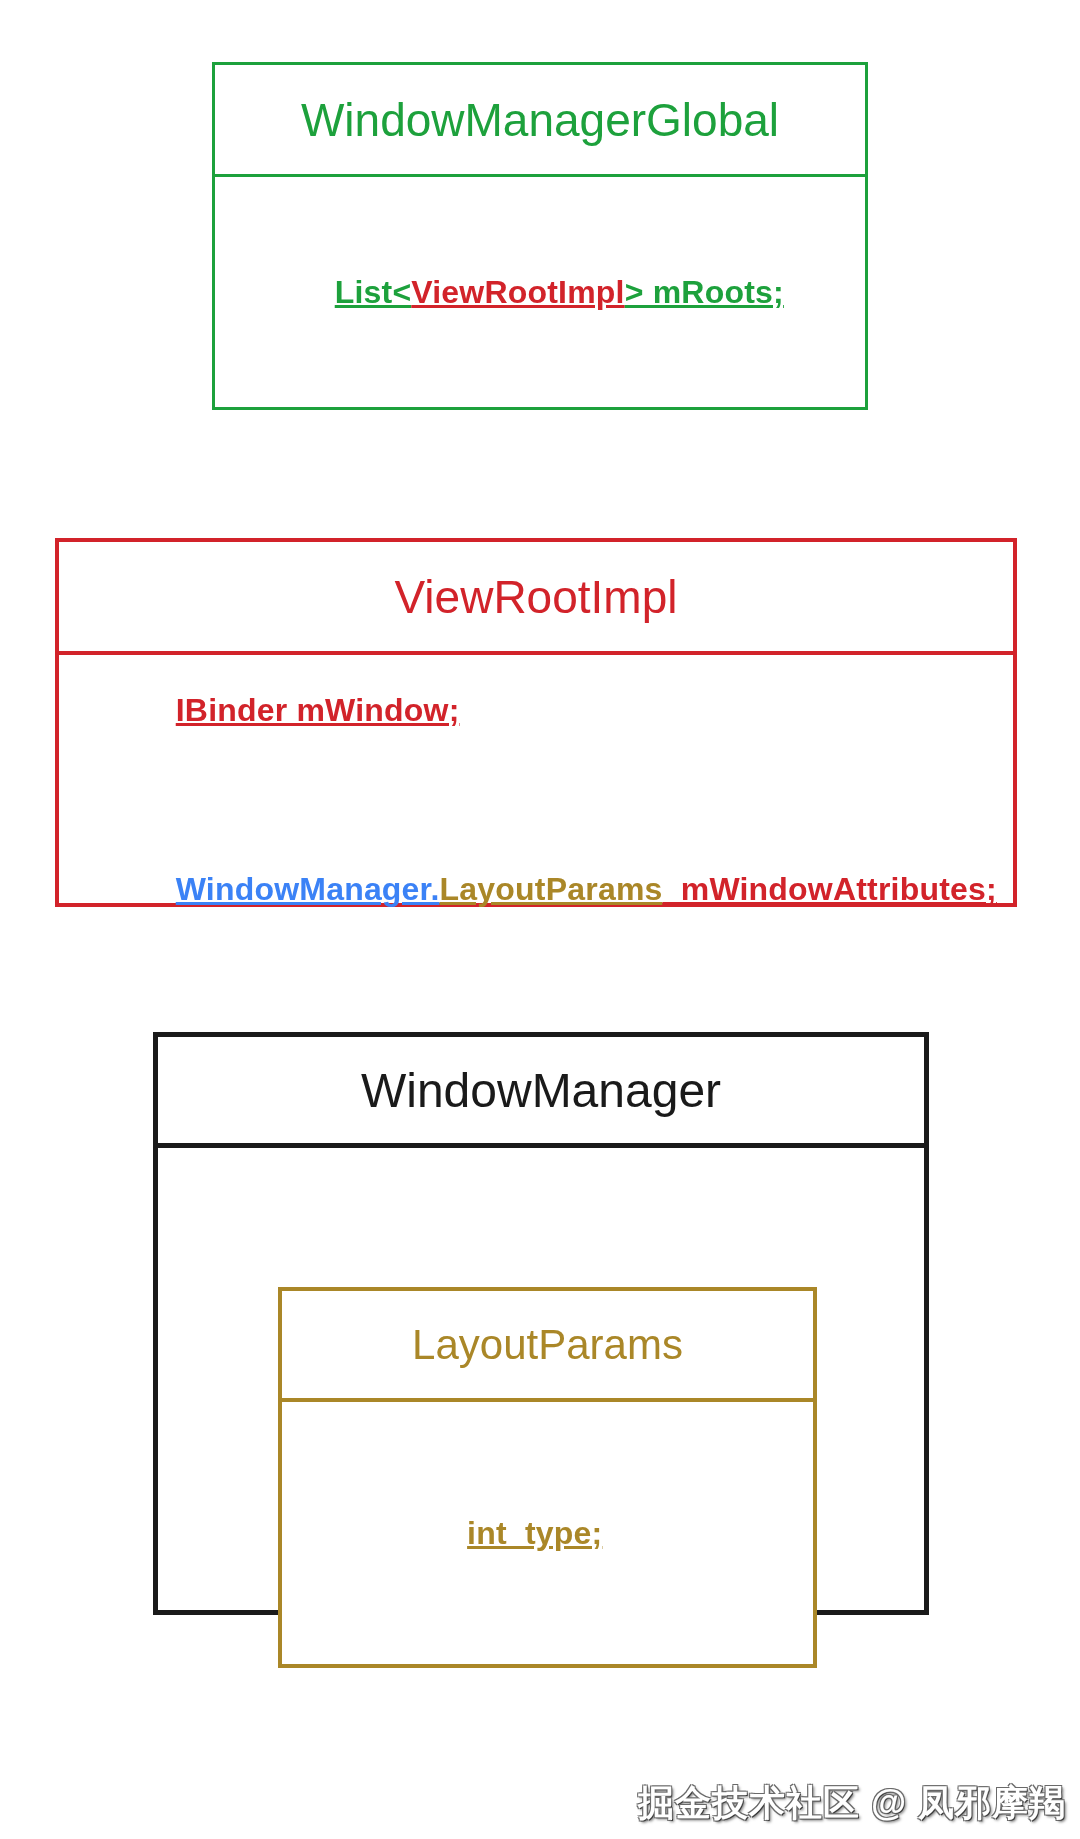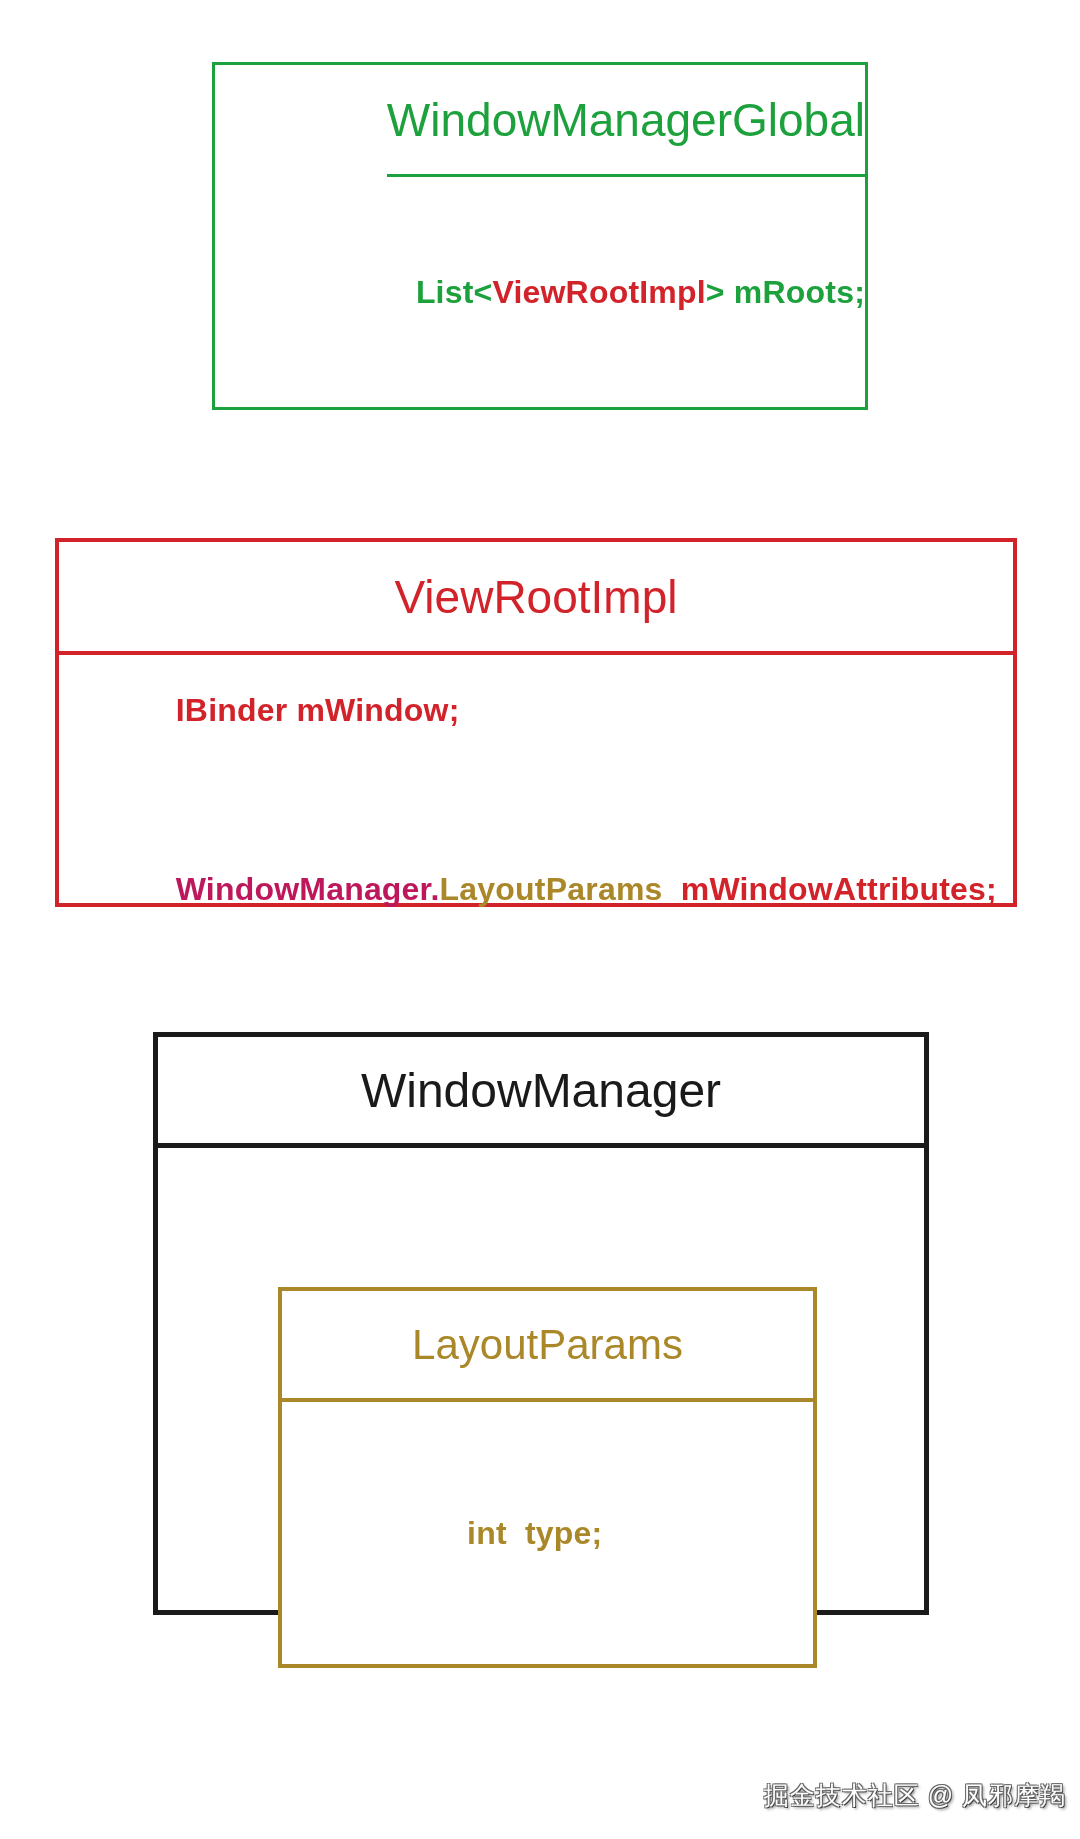--- a/index.html
+++ b/index.html
@@ -27,24 +27,24 @@
   }
   .box-title { white-space: pre; }
   .box-body {
     box-sizing: border-box;
     flex: 1 1 auto;
     display: flex;
     flex-direction: column;
     justify-content: center;
   }
   .field { white-space: pre; font-weight: bold; font-size: 32px; letter-spacing: 0.2px; }
-  .seg { white-space: pre; }
+  .seg { white-space: pre; text-decoration: underline; }
 
   
-  .box-green { left: 212px; top: 62px; width: 656px; height: 348px; border: 3px solid #1da13c; align-items: flex-end; }
+  .box-green { left: 212px; top: 62px; width: 656px; height: 348px; border: 3px solid #1da13c; }
   .box-green .box-header { height: 112px; border-bottom: 3px solid #1da13c; }
   .box-green .box-title { color: #1da13c; font-size: 46px; }
   .box-green .box-body { padding-left: 47px; gap: 54px; }
 
   
   .box-red { left: 55px; top: 538px; width: 962px; height: 369px; border: 4px solid #d2232a; }
   .box-red .box-header { height: 113px; border-bottom: 4px solid #d2232a; }
   .box-red .box-title { color: #d2232a; font-size: 46px; }
   .box-red .box-body { padding-left: 44px; gap: 68px; }
 
@@ -57,29 +57,29 @@
   
   .box-gold { left: 120px; top: 139px; width: 539px; height: 381px; border: 4px solid #aa8728; }
   .box-gold .box-header { height: 111px; border-bottom: 4px solid #aa8728; }
   .box-gold .box-title { color: #aa8728; font-size: 42px; }
   .box-gold .box-body { padding-left: 76px; gap: 54px; }
 
   
   .c-green { color: #1da13c; }
   .c-red   { color: #d2232a; }
   .c-gold  { color: #aa8728; }
-  .c-black { color: #be185d; }
+  .c-black { color: #3b82f6; }
 
   
   .watermark {
     position: absolute;
     right: 14px;
     top: 1779px;
-    font-size: 25px;
-    font-weight: normal;
+    font-size: 36px;
+    font-weight: bold;
     color: #ffffff;
     letter-spacing: 1px;
     white-space: pre;
     text-shadow:
       -1px -1px 0 #6a6a6a,
        1px -1px 0 #6a6a6a,
       -1px  1px 0 #6a6a6a,
        1px  1px 0 #3a3a3a,
        2px  2px 3px rgba(0,0,0,0.55);
     margin-left: 48px;

